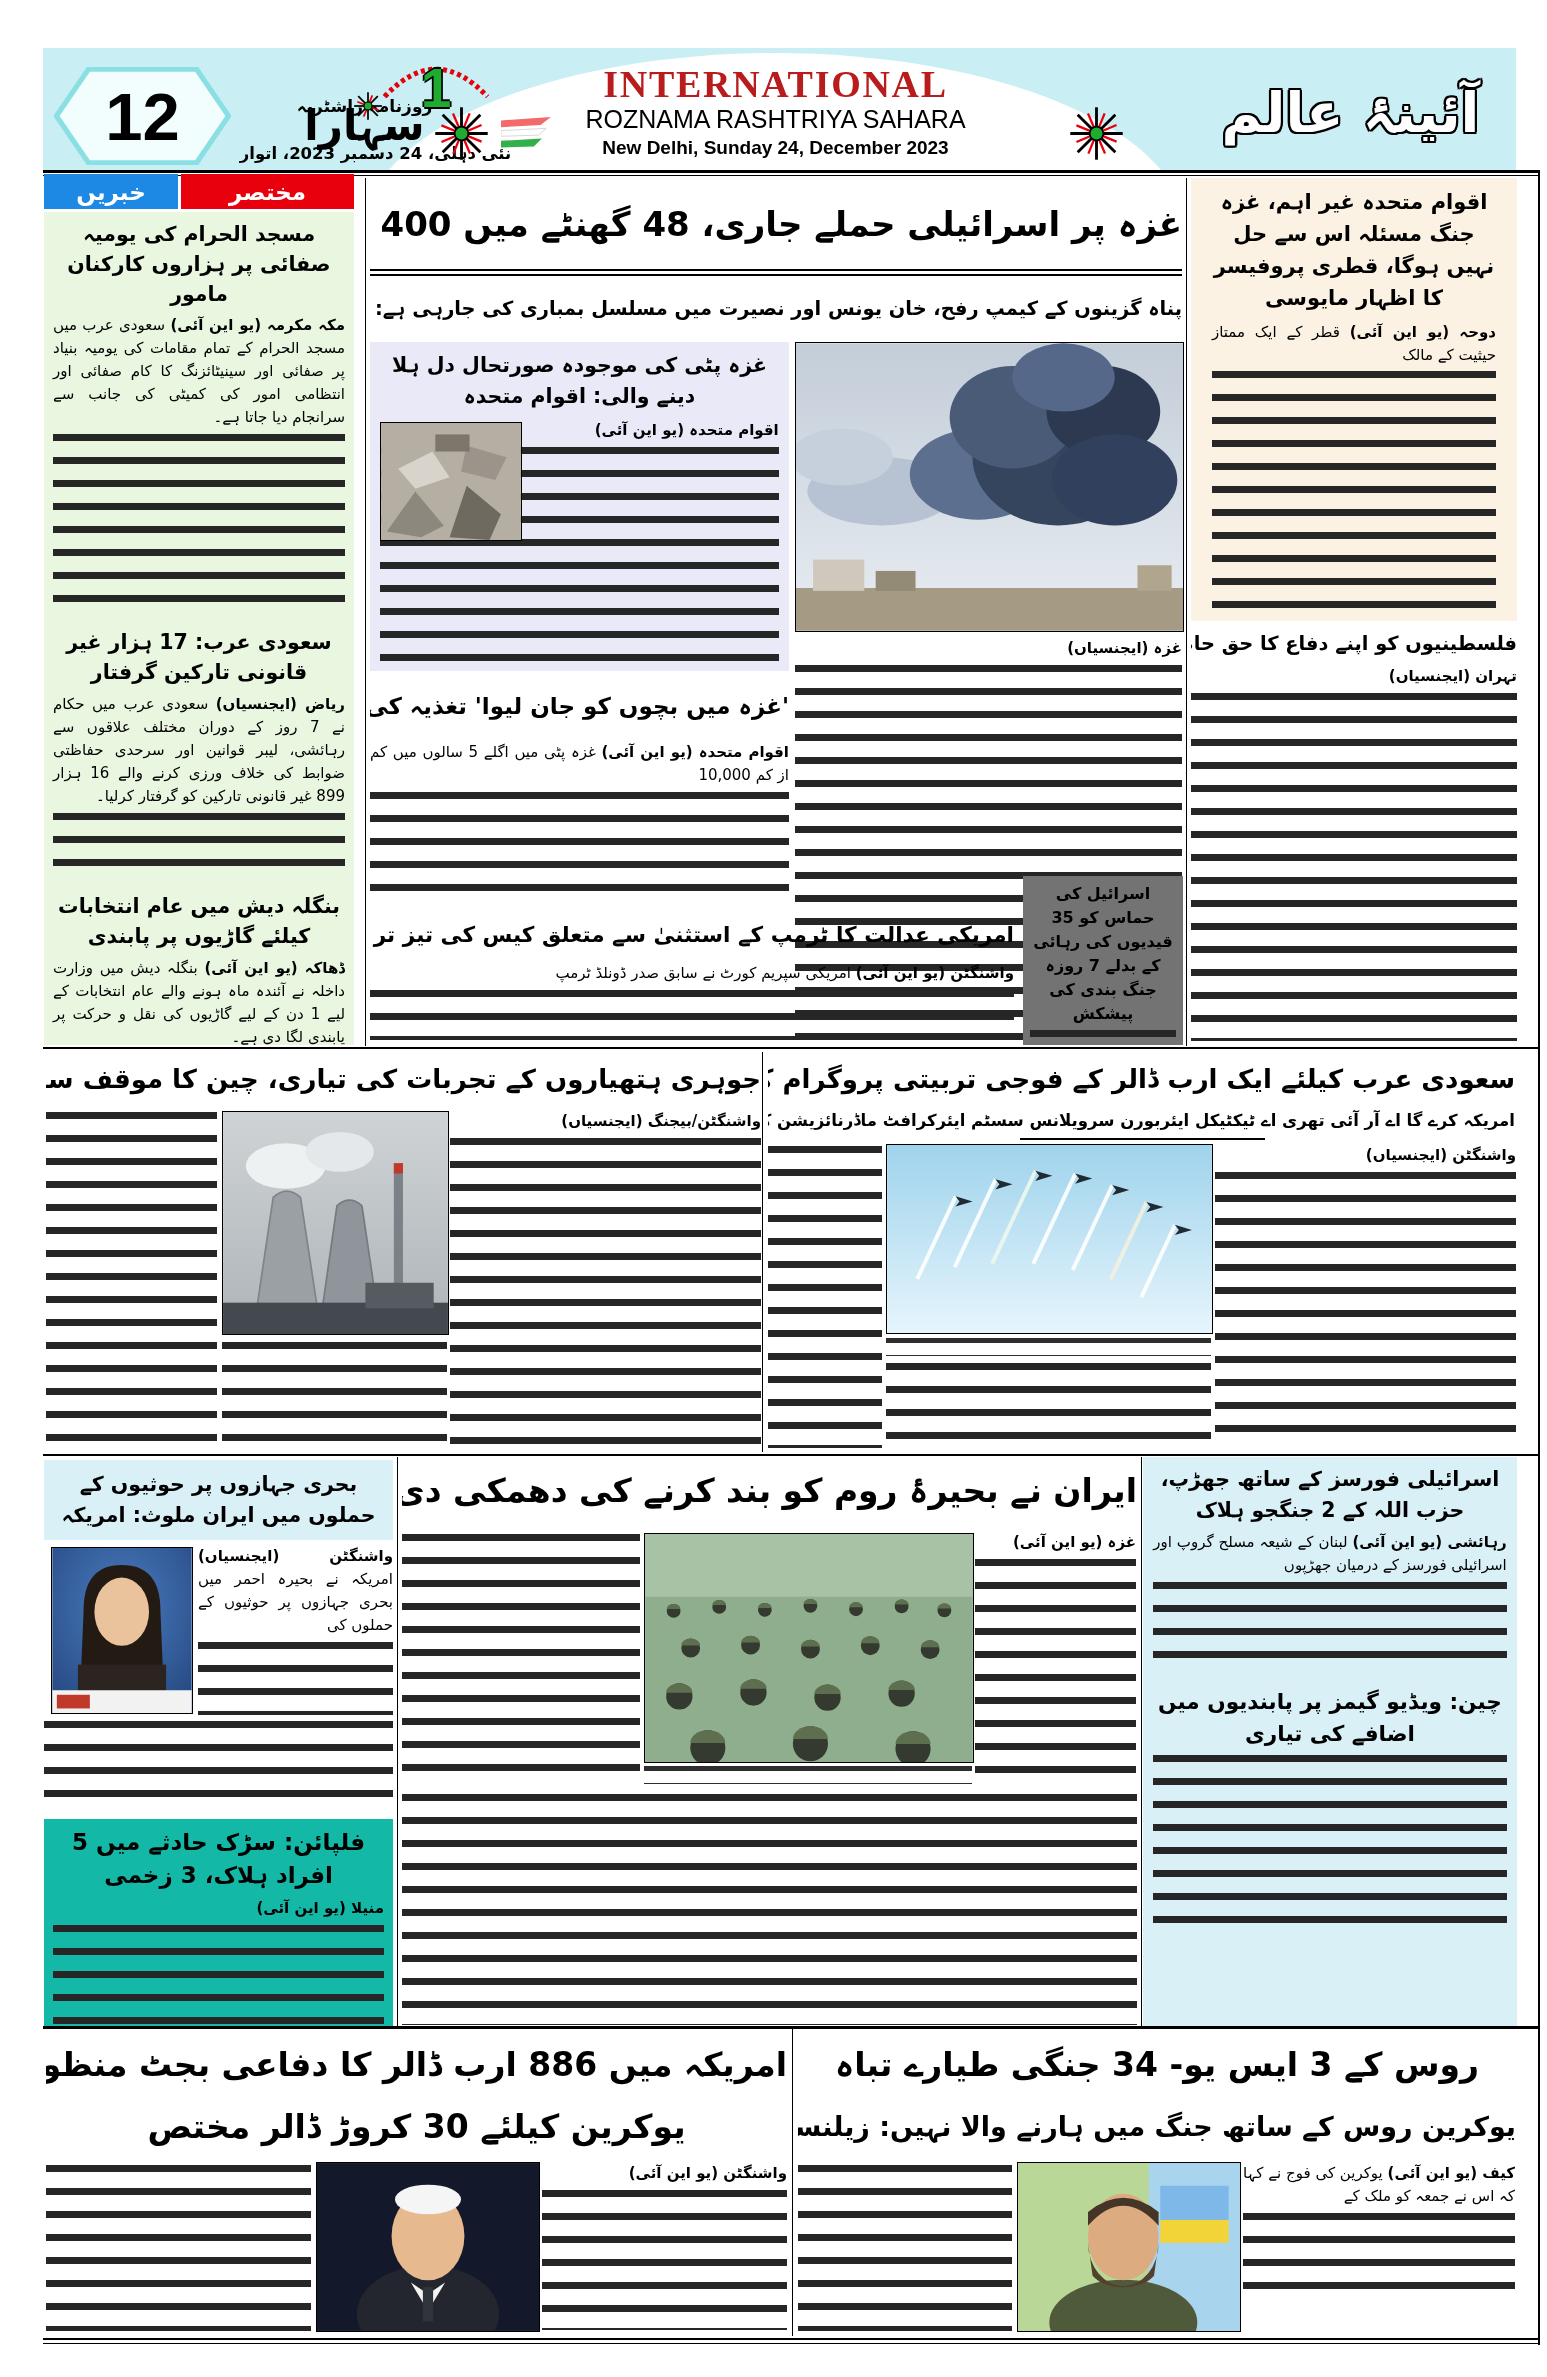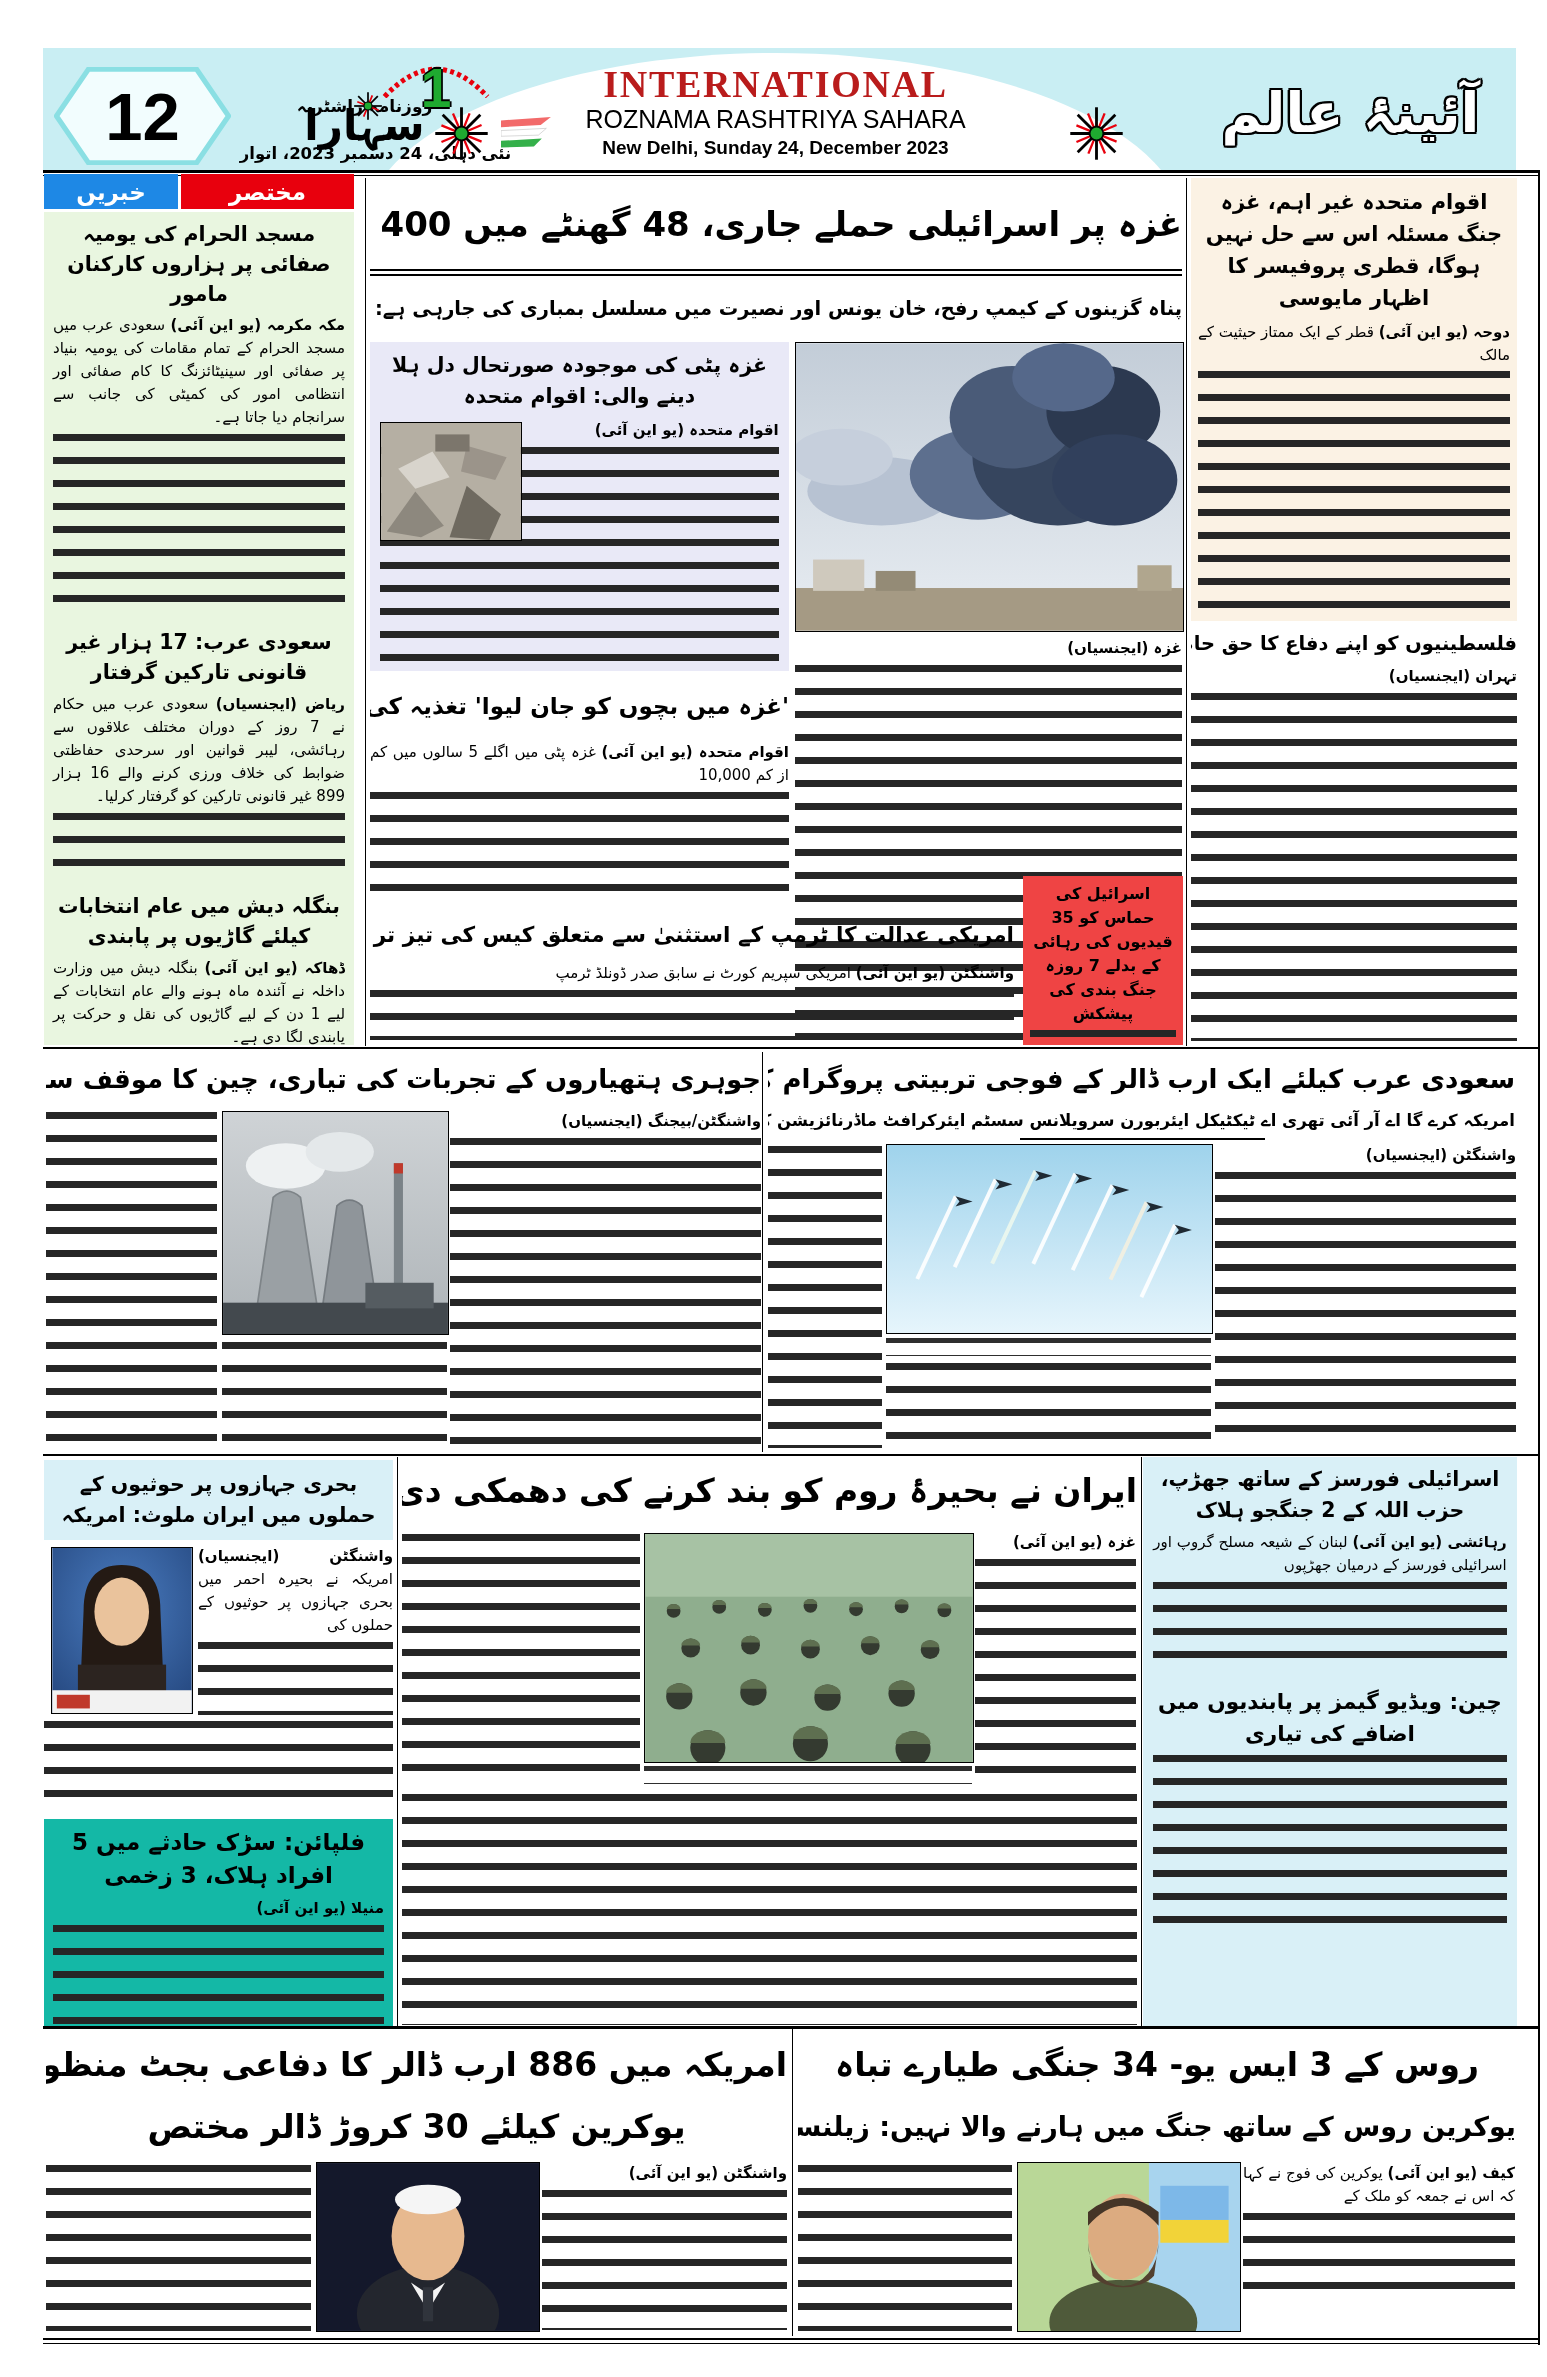--- a/index.html
+++ b/index.html
@@ -193,35 +193,35 @@
     <div class="st" style="height:376px;margin-top:4.6px;"></div>
   </div>
 
   <div class="abs urdu hl" style="left:370px;top:681px;width:419px;height:51px;font-size:23px;line-height:51px;">'غزہ میں بچوں کو جان لیوا' تغذیہ کی کمی کا سامنا</div>
   <div class="abs urdu body-txt" style="left:370px;top:741px;width:419px;height:162px;overflow:hidden;">
     <span class="dl">اقوام متحدہ (یو این آئی)</span>
     <span>غزہ پٹی میں اگلے 5 سالوں میں کم از کم 10,000</span>
     <div class="st" style="height:120px;margin-top:4.6px;"></div>
   </div>
 
-  <div class="abs urdu" style="left:1023px;top:876px;width:160px;height:169px;background:#ef4444;overflow:hidden;
+  <div class="abs urdu" style="left:1023px;top:876px;width:160px;height:169px;background:#737373;overflow:hidden;
               padding:5.7px 6.8px;box-sizing:border-box;">
     <div class="hlw urdu" style="font-size:16px;line-height:24px;margin-bottom:4.6px;">اسرائیل کی حماس کو 35 قیدیوں کی رہائی کے بدلے 7 روزہ جنگ بندی کی پیشکش</div>
     <div class="st" style="height:63px;"></div>
   </div>
 
   <div class="abs urdu hl" style="left:370px;top:912px;width:644px;height:46px;font-size:21.6px;line-height:46px;">امریکی عدالت کا ٹرمپ کے استثنیٰ سے متعلق کیس کی تیز تر سماعت سے انکار</div>
   <div class="abs urdu body-txt" style="left:370px;top:962px;width:644px;height:83px;overflow:hidden;">
     <span class="dl">واشنگٹن (یو این آئی)</span>
     <span>امریکی سپریم کورٹ نے سابق صدر ڈونلڈ ٹرمپ</span>
     <div class="st" style="height:50px;margin-top:4.6px;"></div>
   </div>
 
   <div class="abs urdu" style="left:1191px;top:178px;width:326px;height:443px;background:#fbf2e4;overflow:hidden;
-              padding:8px 7px;box-sizing:border-box;">
+              padding:8px 21px;box-sizing:border-box;">
     <div class="hlw urdu" style="font-size:21px;line-height:32px;margin-bottom:6.8px;">اقوام متحدہ غیر اہم، غزہ جنگ مسئلہ اس سے حل نہیں ہوگا، قطری پروفیسر کا اظہار مایوسی</div>
     <div class="body-txt urdu">
       <span class="dl">دوحہ (یو این آئی)</span>
       <span>قطر کے ایک ممتاز حیثیت کے مالک</span>
     </div>
     <div class="st" style="height:296px;margin-top:4.6px;"></div>
   </div>
   <div class="abs urdu hl" style="left:1191px;top:626px;width:326px;height:35px;font-size:19.4px;line-height:35px;">فلسطینیوں کو اپنے دفاع کا حق حاصل: رئیسی</div>
   <div class="abs urdu body-txt" style="left:1191px;top:665px;width:326px;height:378px;overflow:hidden;">
     <span class="dl">تہران (ایجنسیاں)</span>

